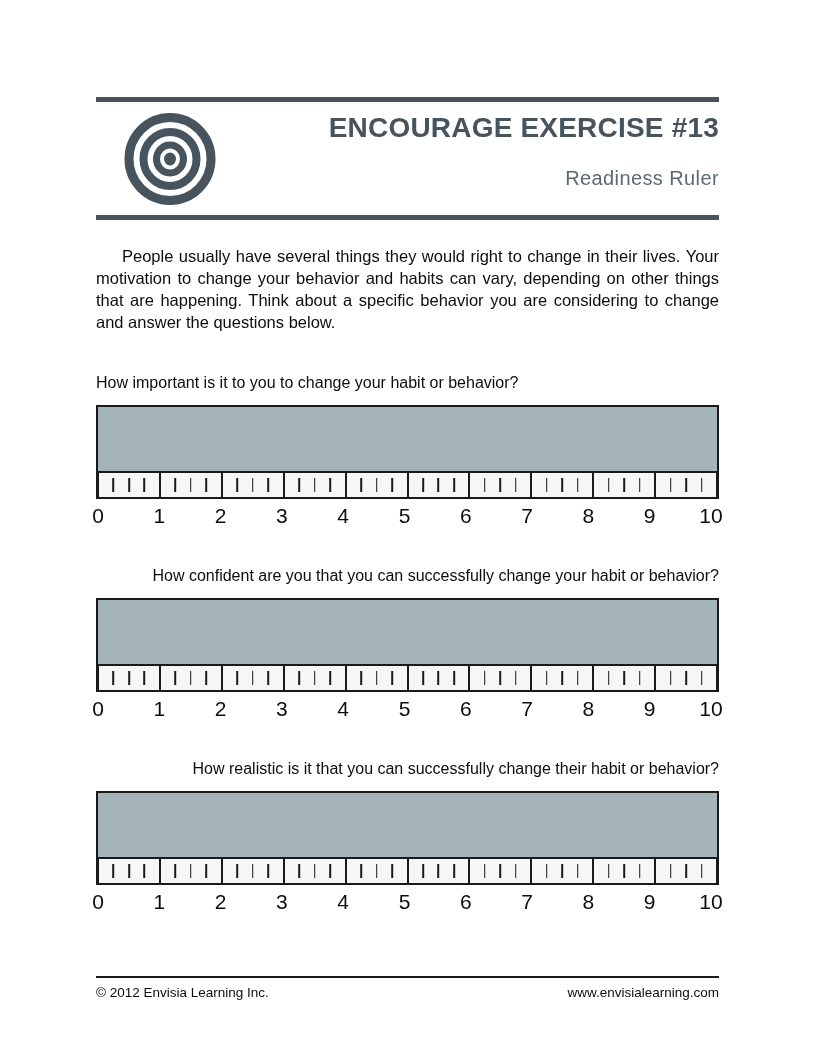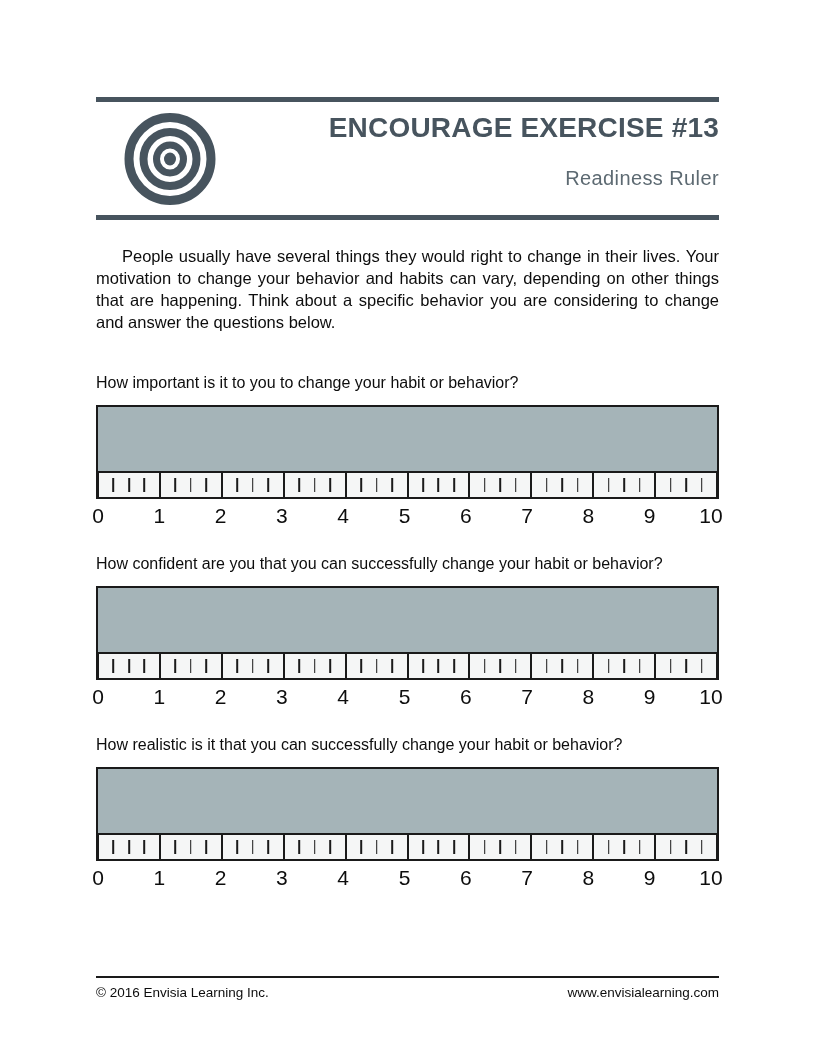--- a/index.html
+++ b/index.html
@@ -60,21 +60,21 @@
     color:#0d0d0d;
   }
   .p1 { margin-top:25px; }
   .p2 { margin-top:15px; }
   .question {
     font-size:16px;
     line-height:20px;
     color:#0d0d0d;
   }
   .q1 { margin-top:40px; }
-  .q2, .q3 { margin-top:26px; }
+  .q2, .q3 { margin-top:38px;text-align:right; }
   .ruler-box {
     margin-top:12px;
     border:2px solid var(--border-dark, #1a1a1a);
   }
   .ruler-fill {
     height:64px;
     background:var(--ruler-fill, #a5b4b8);
     border-bottom:2px solid var(--border-dark, #1a1a1a);
   }
   .ruler-ticks {
@@ -273,21 +273,21 @@
           <span class="num" style="left: 40%;">4</span>
           <span class="num" style="left: 50%;">5</span>
           <span class="num" style="left: 60%;">6</span>
           <span class="num" style="left: 70%;">7</span>
           <span class="num" style="left: 80%;">8</span>
           <span class="num" style="left: 90%;">9</span>
           <span class="num" style="left: 100%;">10</span>
         </div>
     </div>
 
-    <div class="question q3"><span>How </span><b>realistic</b><span> is it that you can successfully change your habit or behavior?</span></div>
+    <div class="question q3"><span>How </span><b>realistic</b><span> is it that you can successfully change their habit or behavior?</span></div>
     <div>
       <div class="ruler-box">
         <div class="ruler-fill"></div>
         <div class="ruler-ticks ticks">
             <div class="tick major" style="left: 0%;"></div>
             <div class="tick minor" style="left: 2.5%;"></div>
             <div class="tick minor" style="left: 5%;"></div>
             <div class="tick minor" style="left: 7.5%;"></div>
             <div class="tick major" style="left: 10%;"></div>
             <div class="tick minor" style="left: 12.5%;"></div>
@@ -341,17 +341,17 @@
           <span class="num" style="left: 90%;">9</span>
           <span class="num" style="left: 100%;">10</span>
         </div>
     </div>
 
   </div>
 
   <div class="footer">
     <div class="footer-rule"></div>
     <div class="footer-row">
-      <span>© 2016 Envisia Learning Inc.</span>
+      <span>© 2012 Envisia Learning Inc.</span>
       <span>www.envisialearning.com</span>
     </div>
   </div>
 </div>
 
 </body></html>

